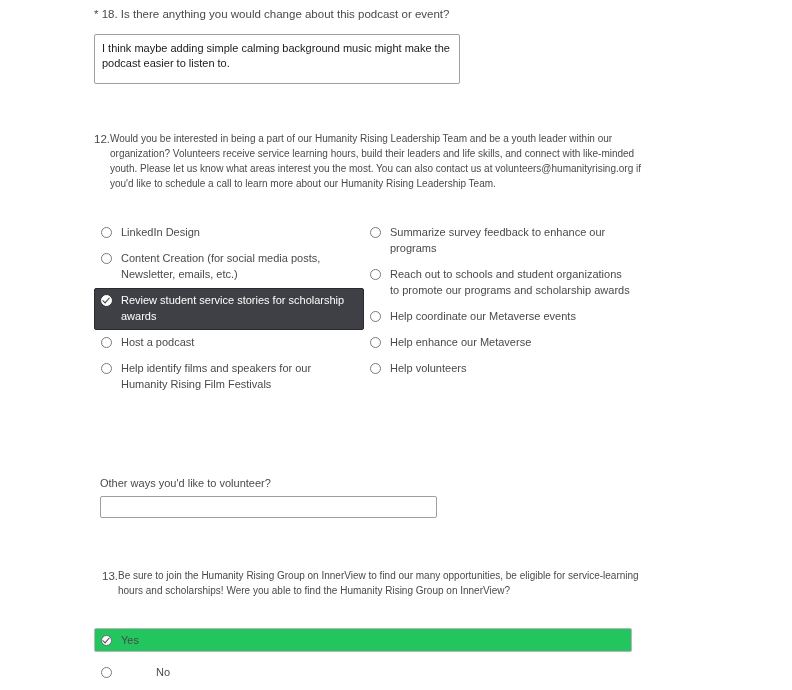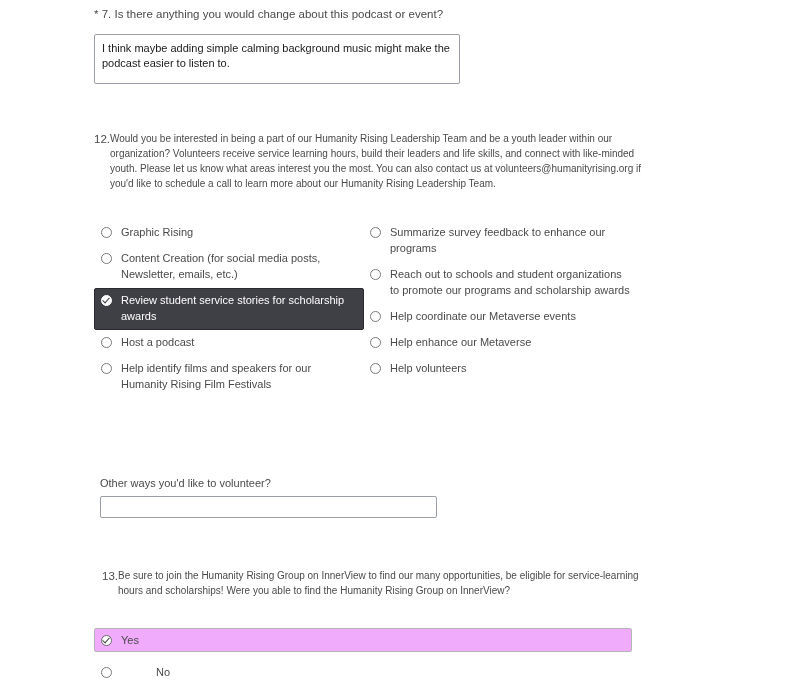--- a/index.html
+++ b/index.html
@@ -191,21 +191,21 @@
     width: 538px;
     box-sizing: border-box;
     display: flex;
     align-items: center;
     padding: 5px 6px;
     border: 1px solid transparent;
     border-radius: 2px;
     min-height: 21px;
   }
   .wide-opt.selected {
-    background: #f0abfc;
+    background: #22c55e;
     border-color: #b6b6ba;
   }
   .wide-opt .radio {
     flex: 0 0 11px;
     width: 11px;
     height: 11px;
     border: 1.2px solid #7a7a7a;
     border-radius: 50%;
     margin-right: 9px;
     background: #ffffff;
@@ -231,37 +231,37 @@
     font-size: 11px;
     color: #4a4a4a;
   }
 </style>
 </head>
 <body>
 
 <div class="survey">
 
   <div class="q11">
-    <div class="q-label">* 7. Is there anything you would change about this podcast or event?</div>
+    <div class="q-label">* 18. Is there anything you would change about this podcast or event?</div>
     <textarea class="textarea-box" placeholder="" style="">I think maybe adding simple calming background music might make the podcast easier to listen to.</textarea>
   </div>
 
   <div class="q12">
     <div class="q-num-row">
       <div class="q-num">12.</div>
       <div class="q-text">Would you be interested in being a part of our Humanity Rising Leadership Team and be a youth leader within our organization? Volunteers receive service learning hours, build their leaders and life skills, and connect with like-minded youth. Please let us know what areas interest you the most. You can also contact us at volunteers@humanityrising.org if you'd like to schedule a call to learn more about our Humanity Rising Leadership Team.</div>
     </div>
   </div>
 
   <div class="columns">
 
     <div class="col col-left">
       <div class="opt">
         <span class="radio"></span>
-        <span class="lbl">Graphic Rising</span>
+        <span class="lbl">LinkedIn Design</span>
       </div>
       <div class="opt">
         <span class="radio"></span>
         <span class="lbl">Content Creation (for social media posts, Newsletter, emails, etc.)</span>
       </div>
       <div class="opt selected">
         <span class="radio"></span>
         <span class="lbl">Review student service stories for scholarship awards</span>
       </div>
       <div class="opt">

